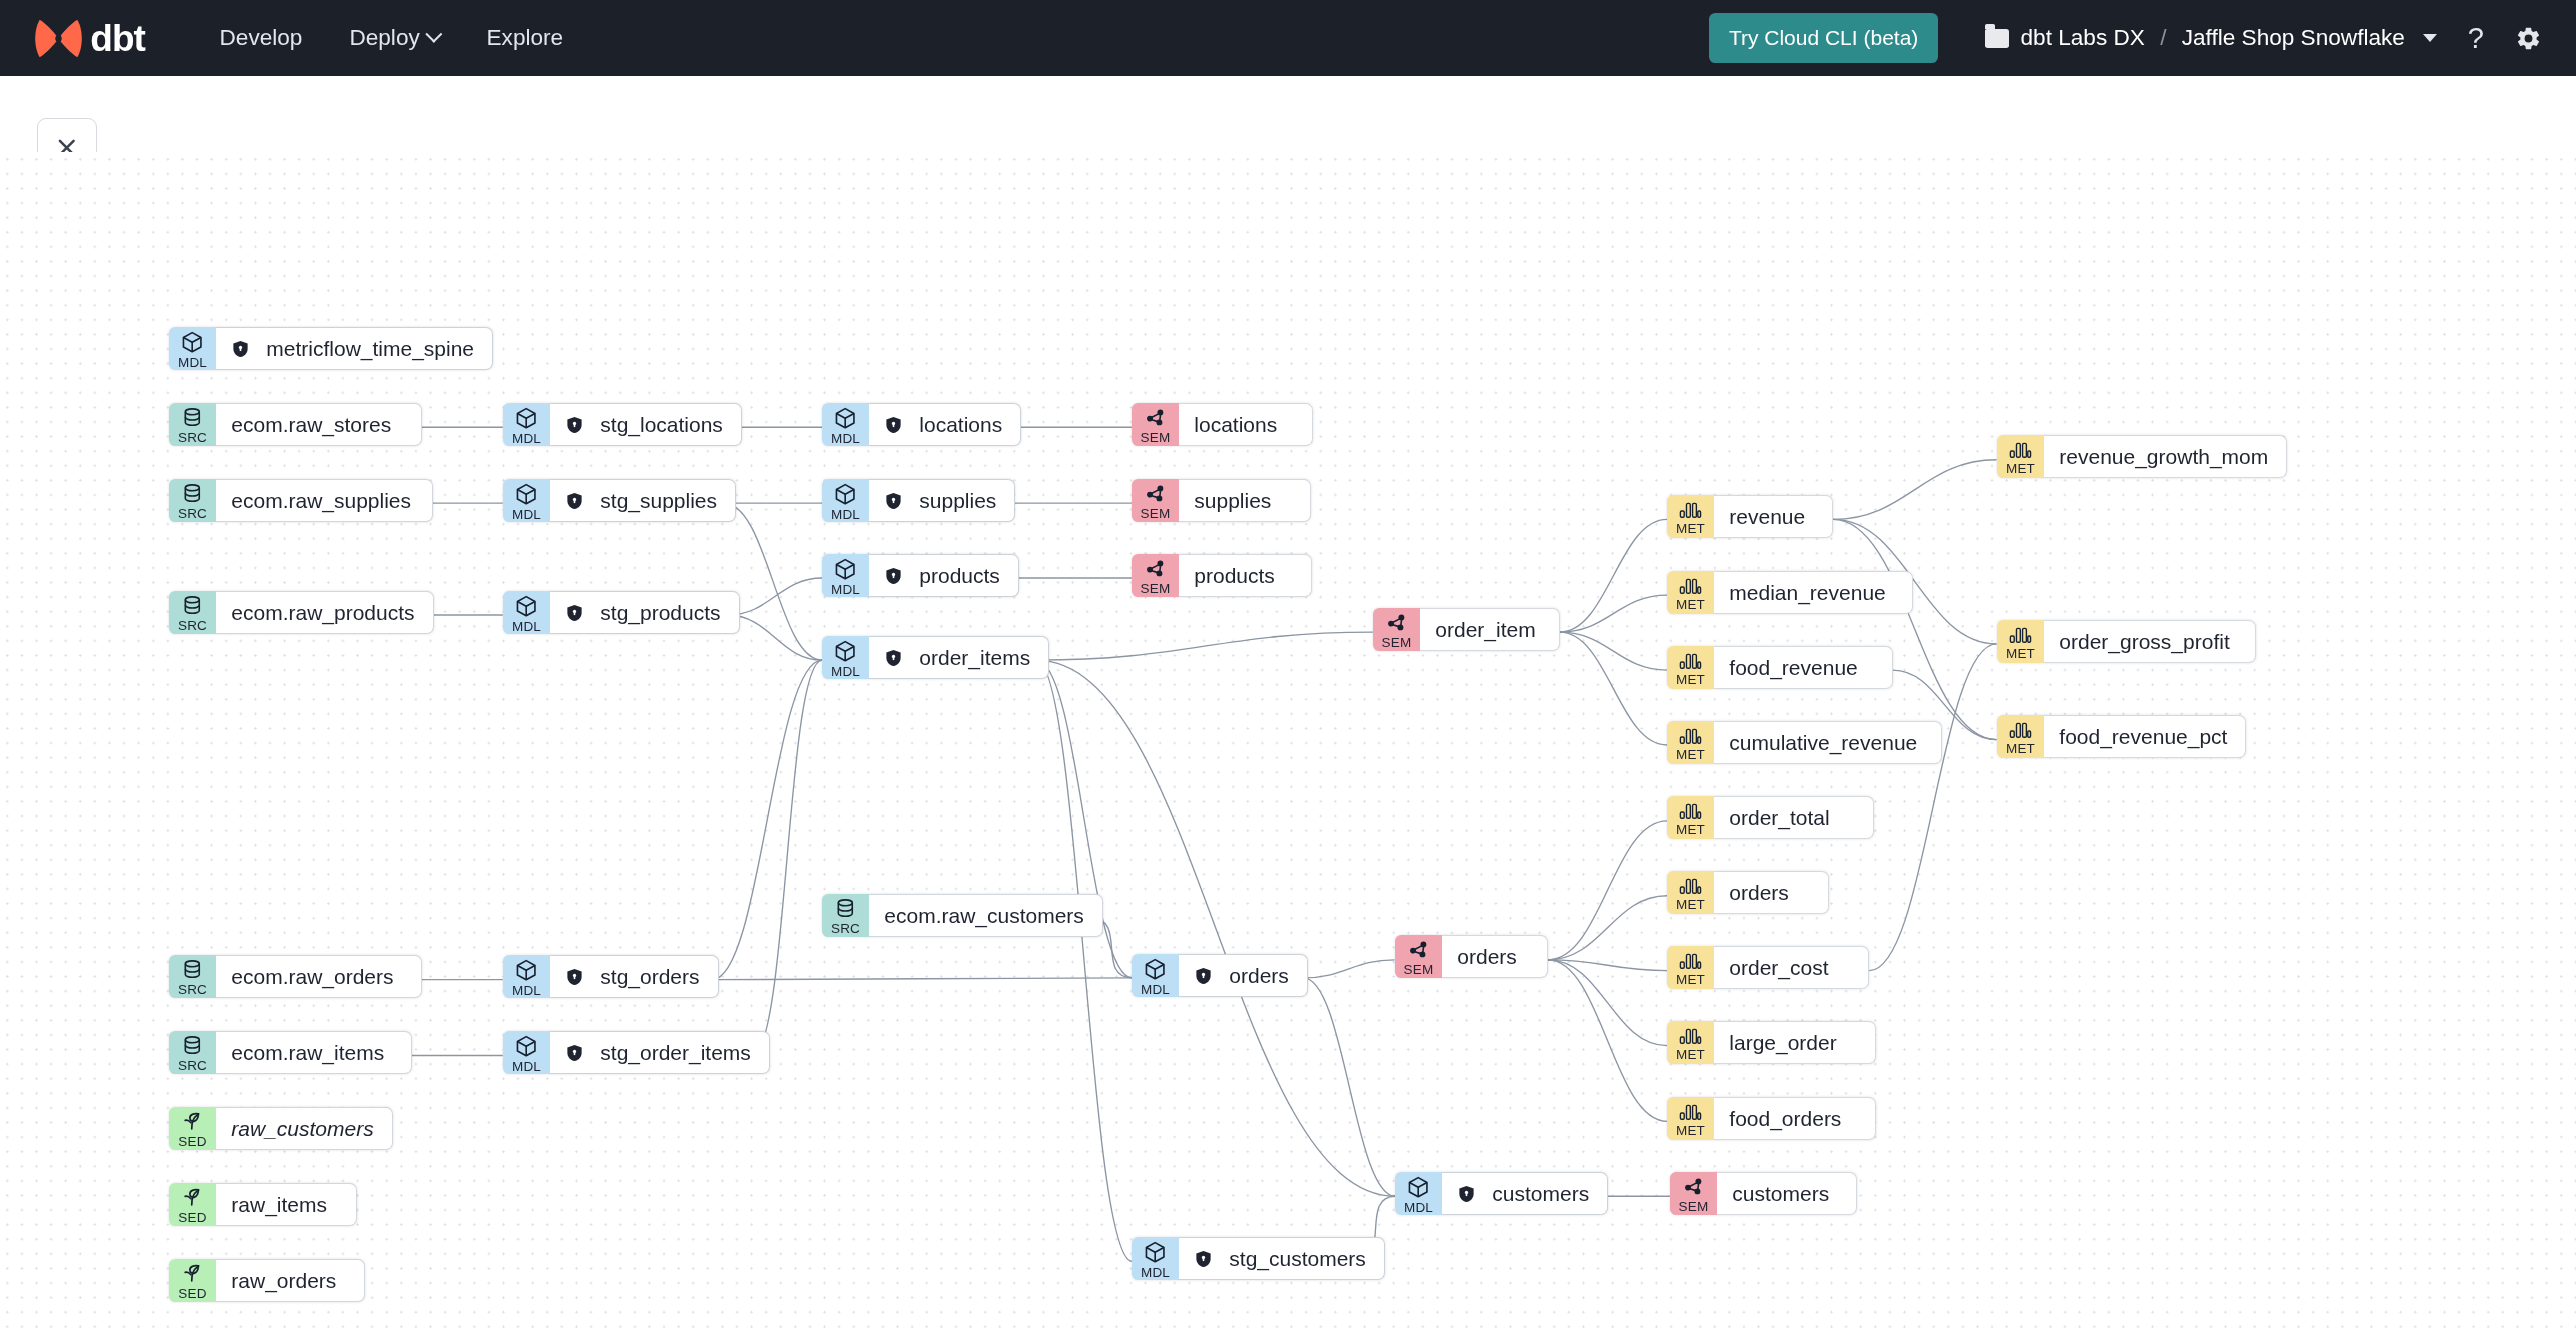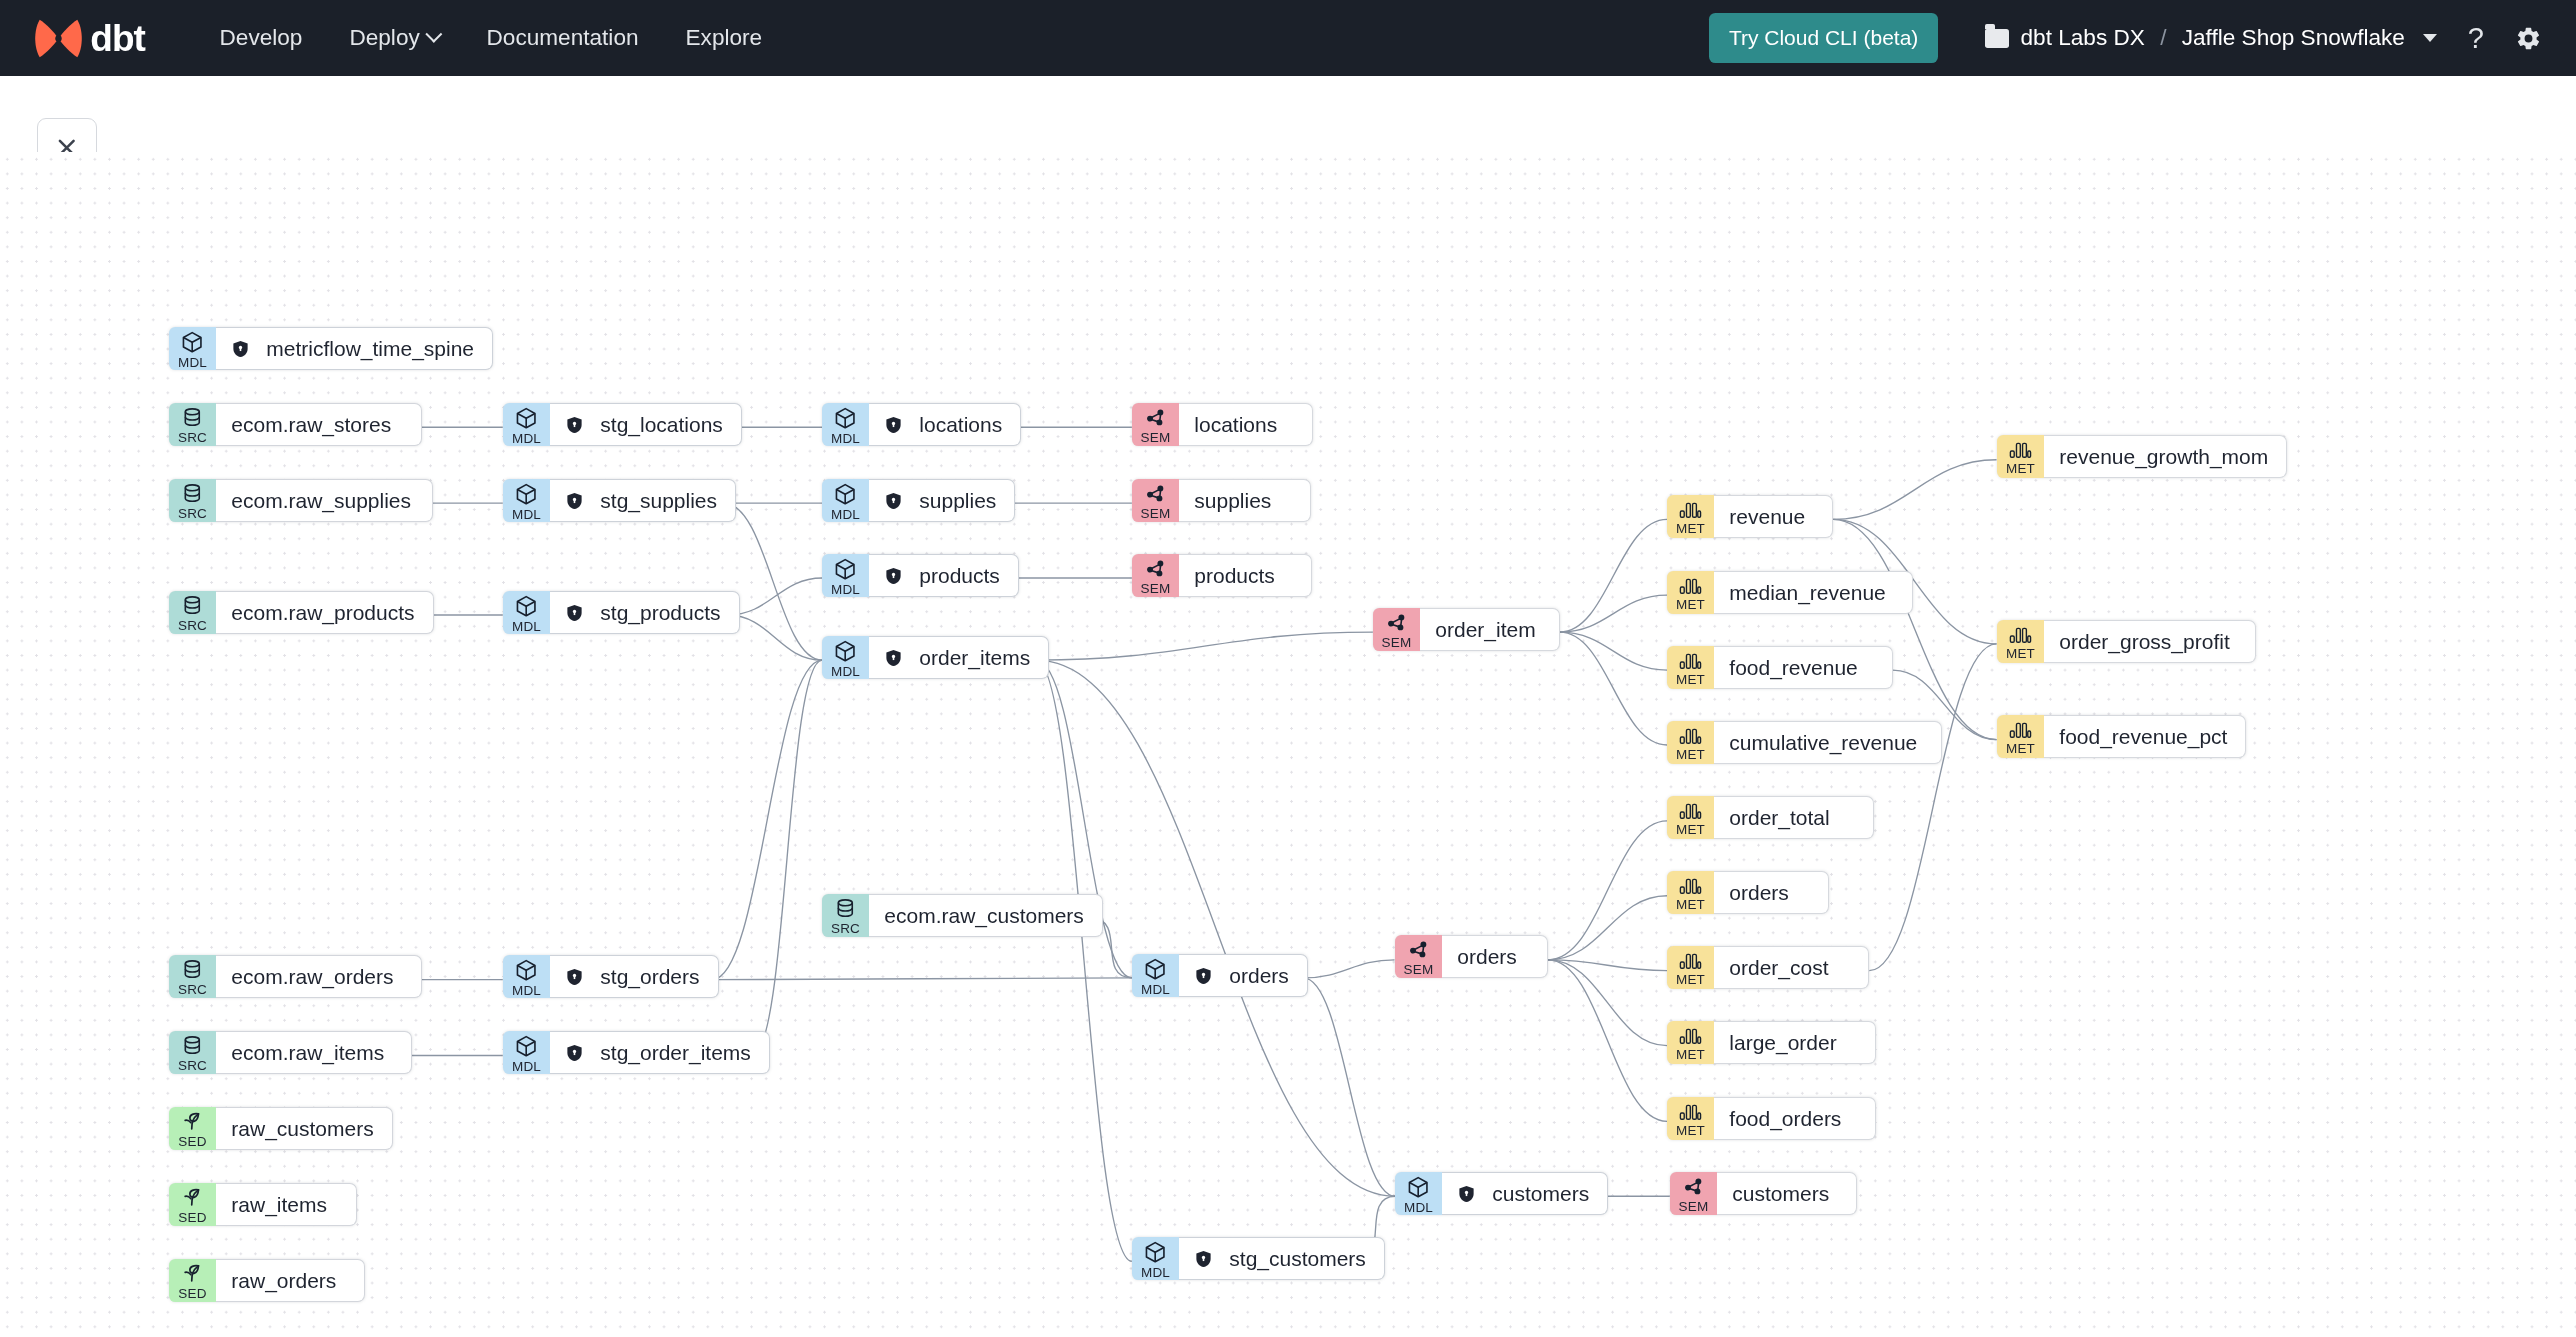--- a/index.html
+++ b/index.html
@@ -161,23 +161,20 @@
     </span>
     <span class="dbt-logo-word">dbt</span>
   </div>
 
   <div class="navlink">
     <span>Develop</span>
   </div>
   <div class="navlink">
     <span>Deploy</span>
     <span class="chev"></span>
-  </div>
-  <div class="navlink">
-    <span>Documentation</span>
   </div>
   <div class="navlink">
     <span>Explore</span>
   </div>
 
   <div id="topbar-right">
     <button id="cloud-cli-btn">Try Cloud CLI (beta)</button>
 
     <div id="breadcrumb-top">
       <span class="folder-icon"></span>
@@ -381,21 +378,21 @@
         <div class="node-badge badge-SED">
           <span>
             <svg width="22.6" height="22.6" viewBox="0 0 24 24" fill="none" stroke="#17202e" stroke-width="1.8" stroke-linecap="round">
               <path d="M11.4 20 C11.4 13 12.6 8.8 18.4 4.2"></path>
               <path d="M18.6 4.1 C13.6 3.2 9.4 5 9.4 8.6 c0 2.6 2.6 3.9 5 3.2 C16.6 11.2 18.2 8 18.6 4.1 Z"></path>
               <path d="M10.6 13.6 C8.4 11 6.2 10.4 4.4 11"></path>
             </svg>
           </span>
           <span class="badge-label">SED</span>
         </div>
-        <div class="node-body" style="flex: 1 1 auto;">
+        <div class="node-body" style="flex: 1 1 auto; font-style: italic;">
           <span class="node-label">raw_customers</span>
         </div>
       </div>
       <div class="node n-SED" style="left: 169px; top: 1031px; width: 188px;">
         <div class="node-badge badge-SED">
           <span>
             <svg width="22.6" height="22.6" viewBox="0 0 24 24" fill="none" stroke="#17202e" stroke-width="1.8" stroke-linecap="round">
               <path d="M11.4 20 C11.4 13 12.6 8.8 18.4 4.2"></path>
               <path d="M18.6 4.1 C13.6 3.2 9.4 5 9.4 8.6 c0 2.6 2.6 3.9 5 3.2 C16.6 11.2 18.2 8 18.6 4.1 Z"></path>
               <path d="M10.6 13.6 C8.4 11 6.2 10.4 4.4 11"></path>

